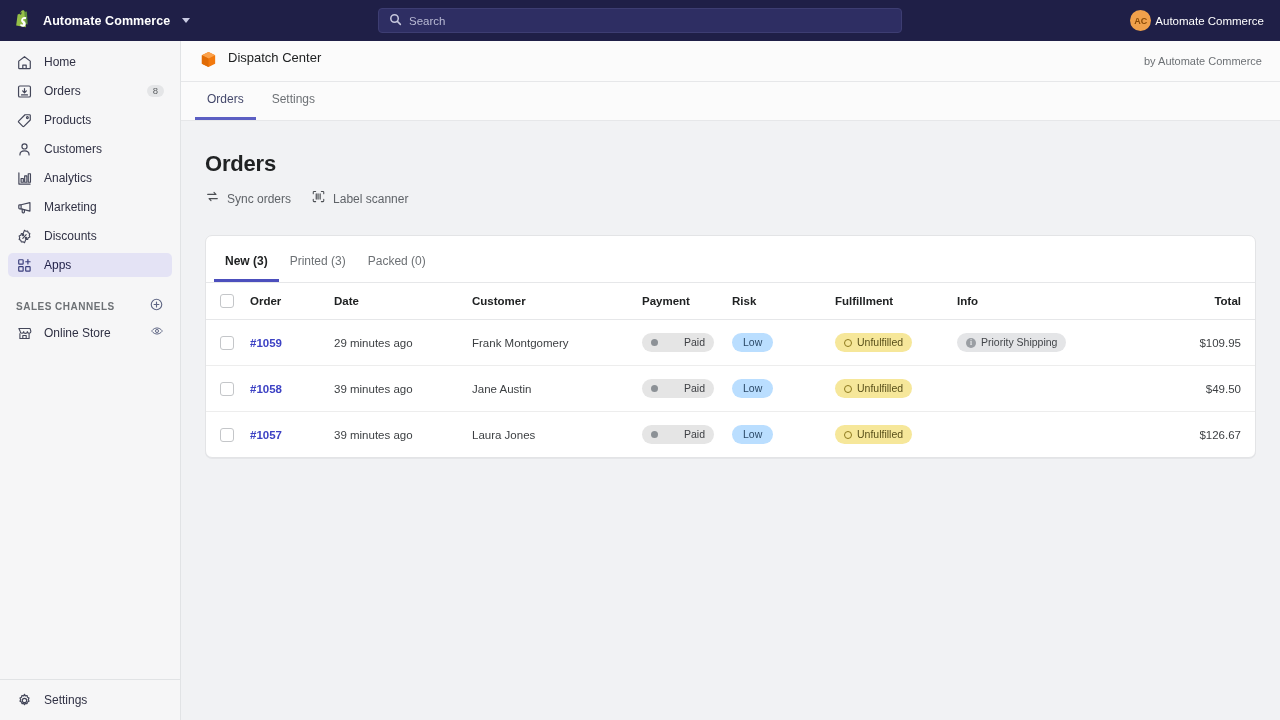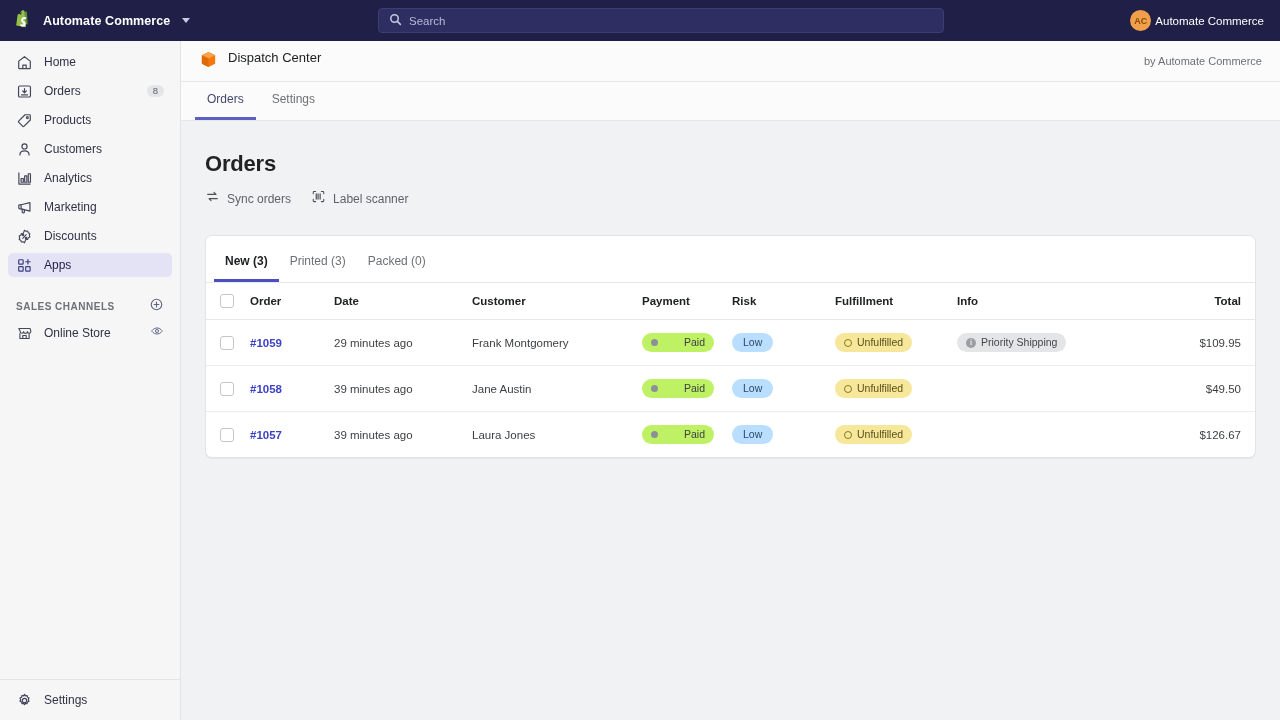--- a/index.html
+++ b/index.html
@@ -24,21 +24,21 @@
   .brand-name {
     color: #ffffff; font-size: 12.5px; font-weight: bold; letter-spacing: .1px;
     white-space: nowrap;
   }
   .caret-down {
     width: 0; height: 0; margin-left: 3px;
     border-left: 4.5px solid transparent; border-right: 4.5px solid transparent;
     border-top: 5px solid #c9cbe3;
   }
   .search-wrap {
-    position: absolute; left: 378px; top: 8px; width: 566px; height: 25px;
+    position: absolute; left: 378px; top: 8px; width: 524px; height: 25px;
     background: #2e2e63; border: 1px solid #3d3d72; border-radius: 4px;
     display: flex; align-items: center; gap: 7px; padding: 0 10px;
   }
   .search-input {
     background: transparent; border: none; outline: none;
     color: #d7d8ea; font-size: 11.5px; font-family: "Liberation Sans", sans-serif;
     width: 100%;
   }
   .search-input::placeholder { color: #b9bad4; }
   .user-chip {
@@ -155,21 +155,21 @@
     width: 14px; height: 14px; border: 1px solid #c4c6c9;
     border-radius: 3px; background: #fff; display: block; cursor: pointer;
   }
   .order-link { color: #3d42c4; font-weight: bold; font-size: 11.5px; text-decoration: none; cursor: pointer; }
   .muted { color: #3c3f42; }
 
   .badge {
     display: inline-flex; align-items: center; gap: 5px;
     font-size: 10.5px; border-radius: 10px; padding: 3px 9px; line-height: 1.25;
   }
-  .badge-paid { background: #bef264; color: #3f4145; gap: 26px; }
+  .badge-paid { background: #e5e5e5; color: #3f4145; gap: 26px; }
   .dot { width: 7px; height: 7px; border-radius: 50%; background: #8c9196; flex: 0 0 auto; }
   .badge-risk { background: #badeff; color: #2c4a68; padding: 3px 11px; }
   .badge-unful { background: #f6e79a; color: #59501a; }
   .ring { width: 8px; height: 8px; border-radius: 50%; border: 1.8px solid #8e7a1d; flex: 0 0 auto; }
   .badge-info { background: #e4e5e7; color: #43464a; }
   .info-i {
     width: 10px; height: 10px; border-radius: 50%; background: #9a9ea3;
     color: #e4e5e7; font-size: 7.5px; font-weight: bold;
     display: flex; align-items: center; justify-content: center; flex: 0 0 auto;
     font-family: "Liberation Serif", serif;

